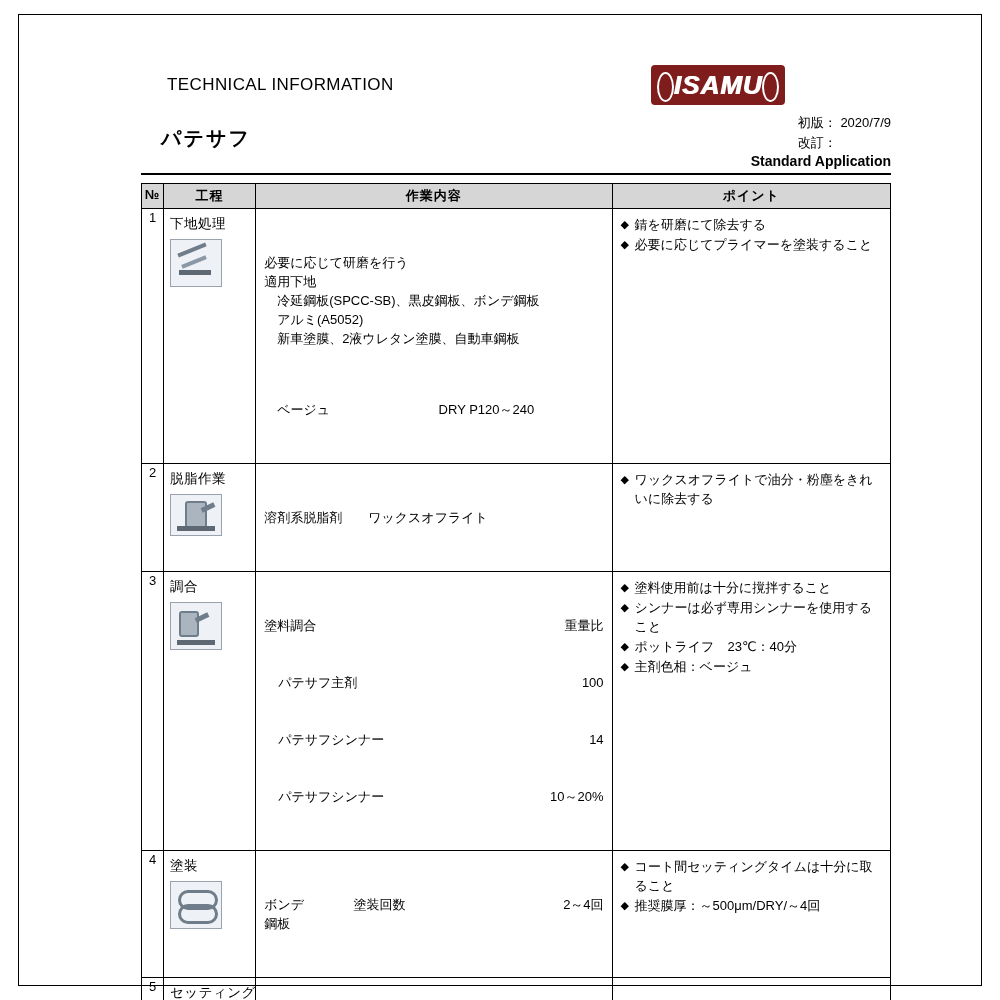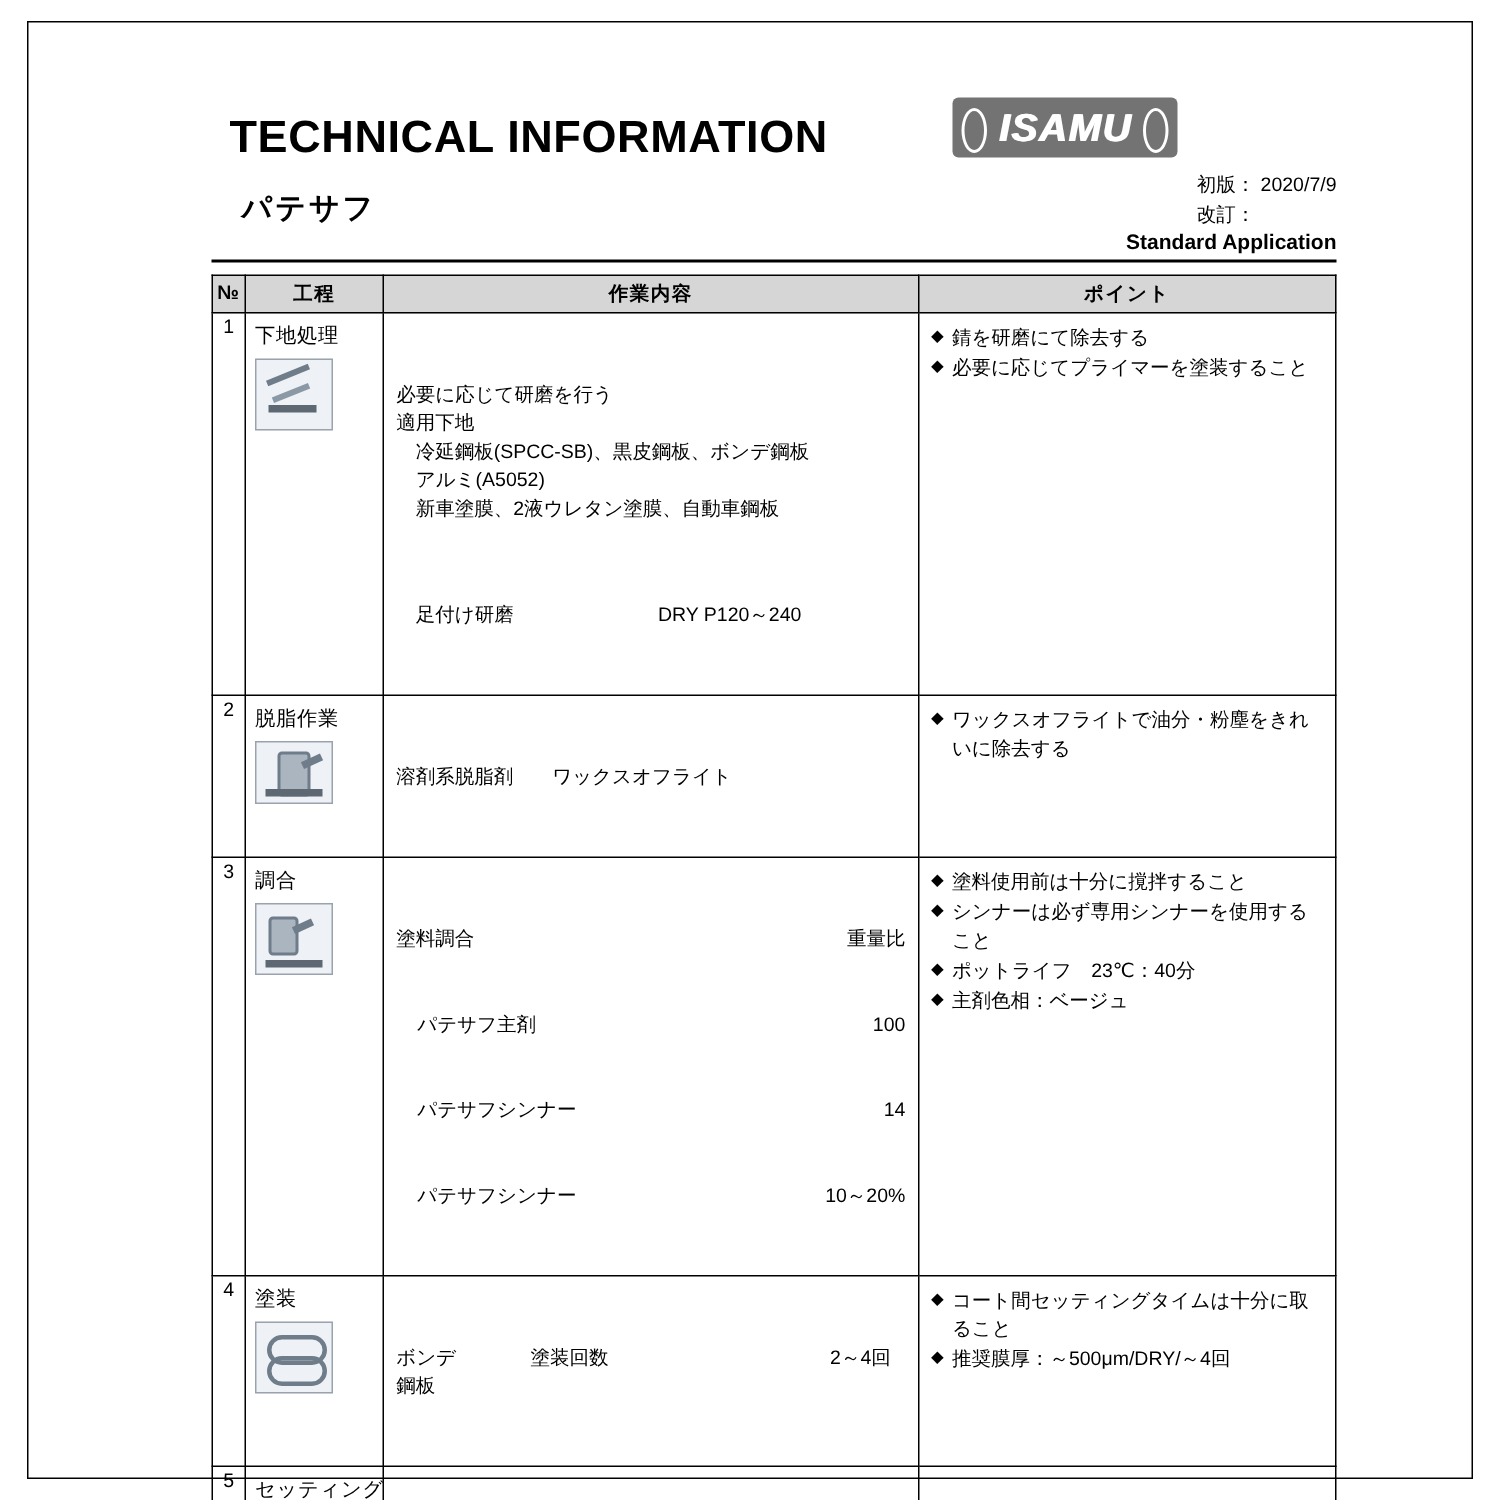--- a/index.html
+++ b/index.html
@@ -21,32 +21,32 @@
   }
   .inner{
     position:absolute;
     left:122px;top:40px;
     width:750px;
   }
 
   
   .hdr{position:relative;height:120px;}
   .hdr .title{
-    position:absolute;left:12px;top:20px;
-    font-size:30px;font-weight:bold;letter-spacing:.4px;
+    position:absolute;left:26px;top:20px;
+    font-size:17px;font-weight:normal;letter-spacing:.4px;
   }
   .hdr .subtitle{
     position:absolute;left:20px;top:70px;
     font-size:20px;font-weight:bold;
     letter-spacing:2px;
   }
   .logo{
     position:absolute;right:106px;top:10px;
-    width:150px;height:40px;
-    background:#737373;
+    width:134px;height:40px;
+    background:#7f1d1d;
     border-radius:4px;
     display:flex;align-items:center;justify-content:center;
   }
   .logo .word{
     color:#fff;font-weight:bold;font-size:26px;font-style:italic;
     letter-spacing:1px;
     -webkit-text-stroke:0px;
     text-shadow:1px 0 0 #fff;
   }
   .logo .lmark{
@@ -182,21 +182,21 @@
                 <span class="g3"></span>
             </div>
           </td>
           <td class="work">
             <div>必要に応じて研磨を行う
 適用下地
 　冷延鋼板(SPCC-SB)、黒皮鋼板、ボンデ鋼板
 　アルミ(A5052)
 　新車塗膜、2液ウレタン塗膜、自動車鋼板</div>
             <div class="wrow" style="margin-top:14px;">
-              <div class="l">　足付け研磨</div>
+              <div class="l">　ベージュ</div>
               <div class="r" style="width:165px;text-align:left;">DRY P120～240</div>
             </div>
           </td>
           <td class="point">
             <div class="pt">
                 <span class="dia">◆</span>
                 <span class="txt">錆を研磨にて除去する</span>
               </div>
             <div class="pt">
                 <span class="dia">◆</span>
@@ -271,21 +271,21 @@
             <div class="lbl">塗装</div>
             <div class="ico">
               <span class="spiral"></span>
                 <span class="spiral2"></span>
             </div>
           </td>
           <td class="work">
             <div class="wrow">
               <div class="l">ボンデ鋼板</div>
               <div class="r" style="width:150px;text-align:left;">塗装回数</div>
-              <div class="r" style="width:60px;text-align:center;">2～4回</div>
+              <div class="r" style="width:60px;text-align:right;">2～4回</div>
             </div>
           </td>
           <td class="point">
             <div class="pt">
                 <span class="dia">◆</span>
                 <span class="txt">コート間セッティングタイムは十分に取ること</span>
               </div>
             <div class="pt">
                 <span class="dia">◆</span>
                 <span class="txt">推奨膜厚：～500μm/DRY/～4回</span>

